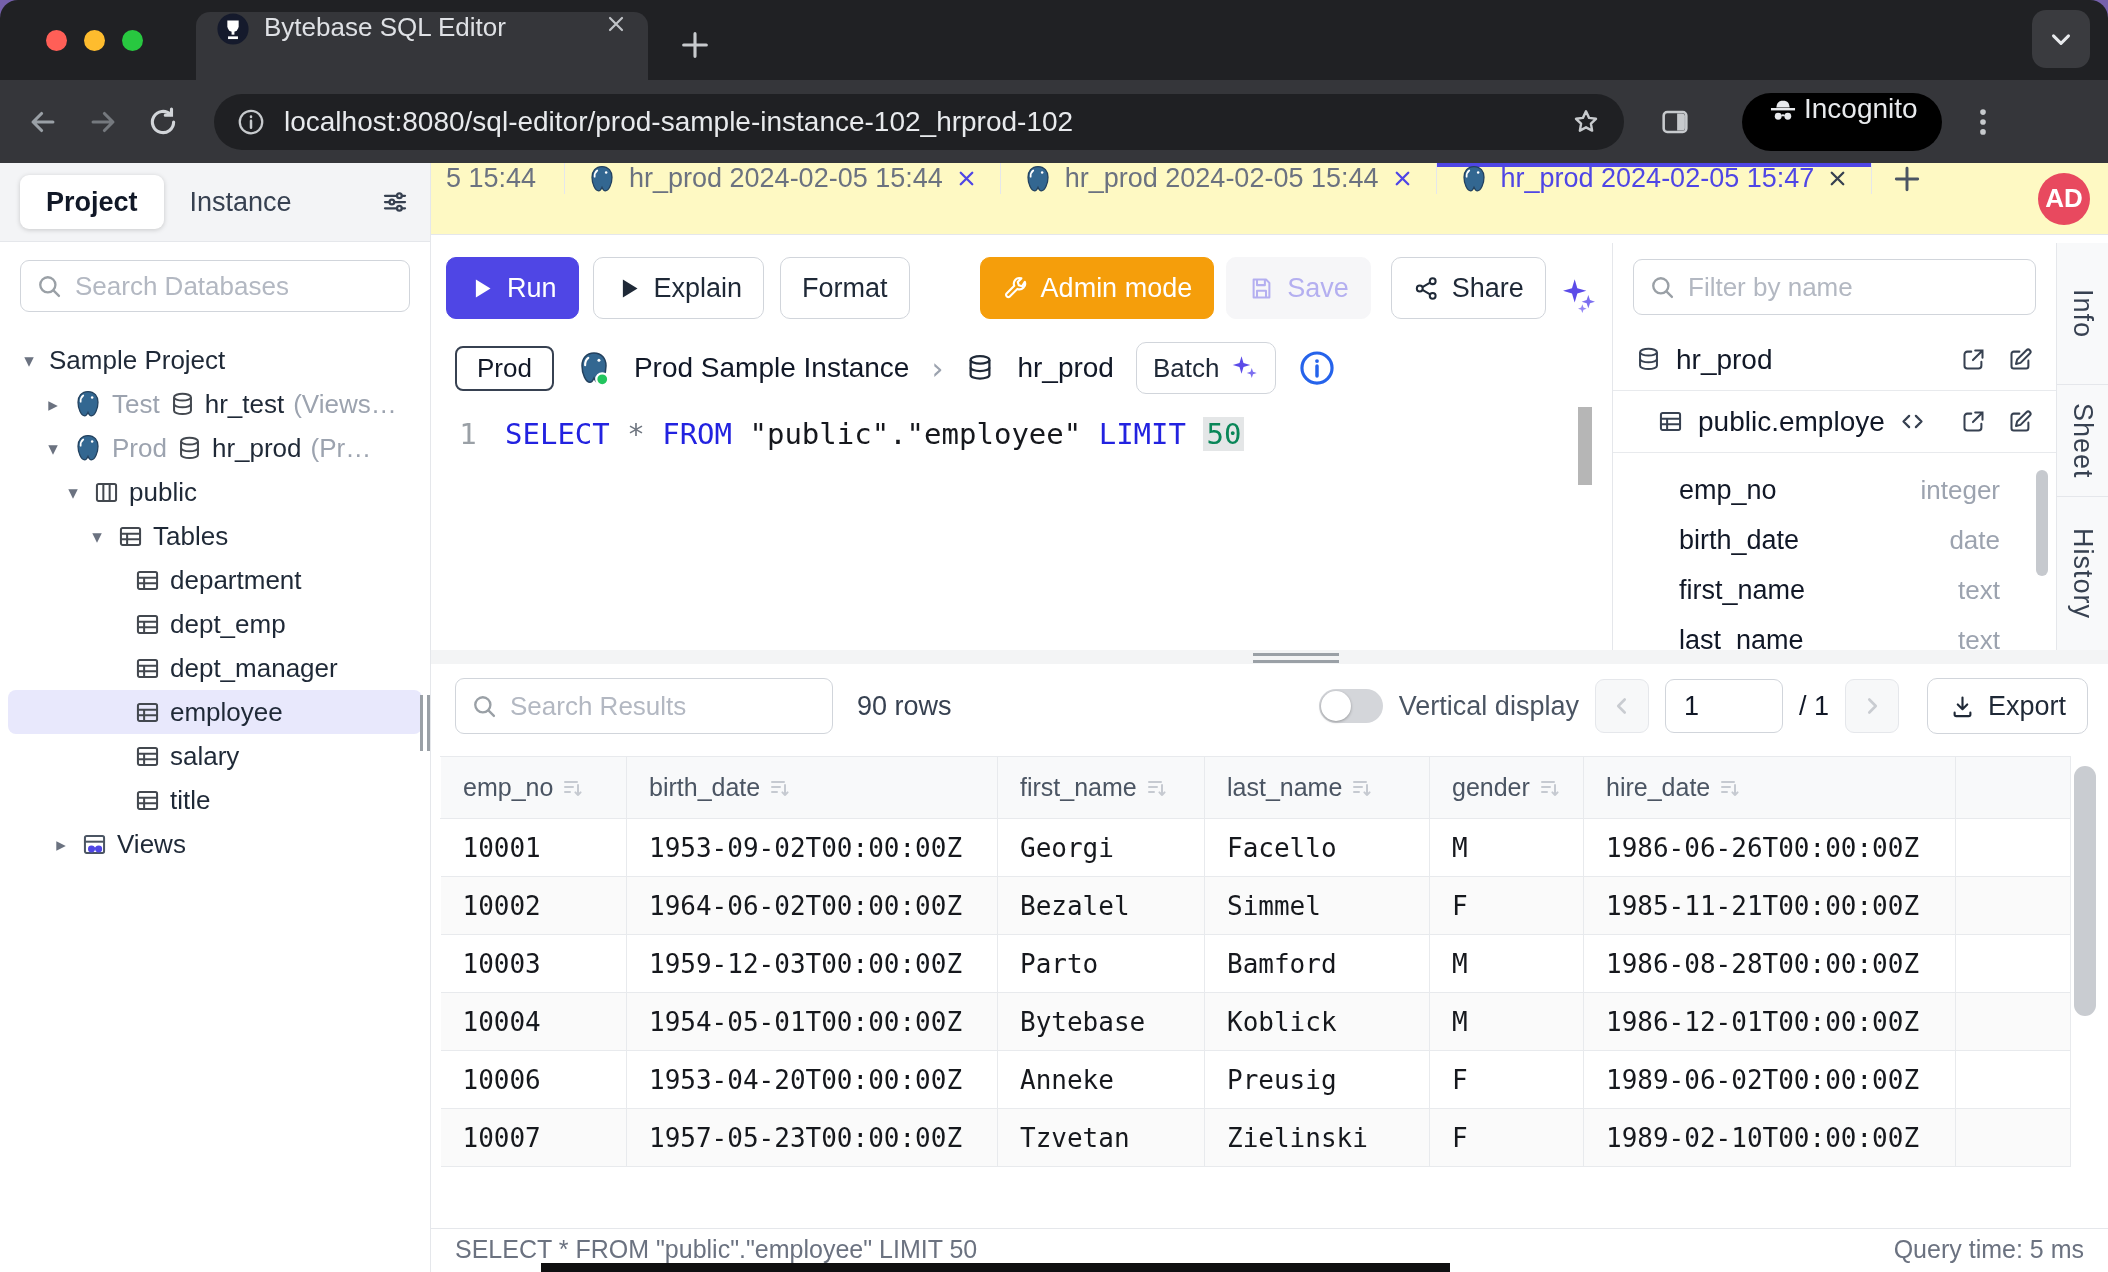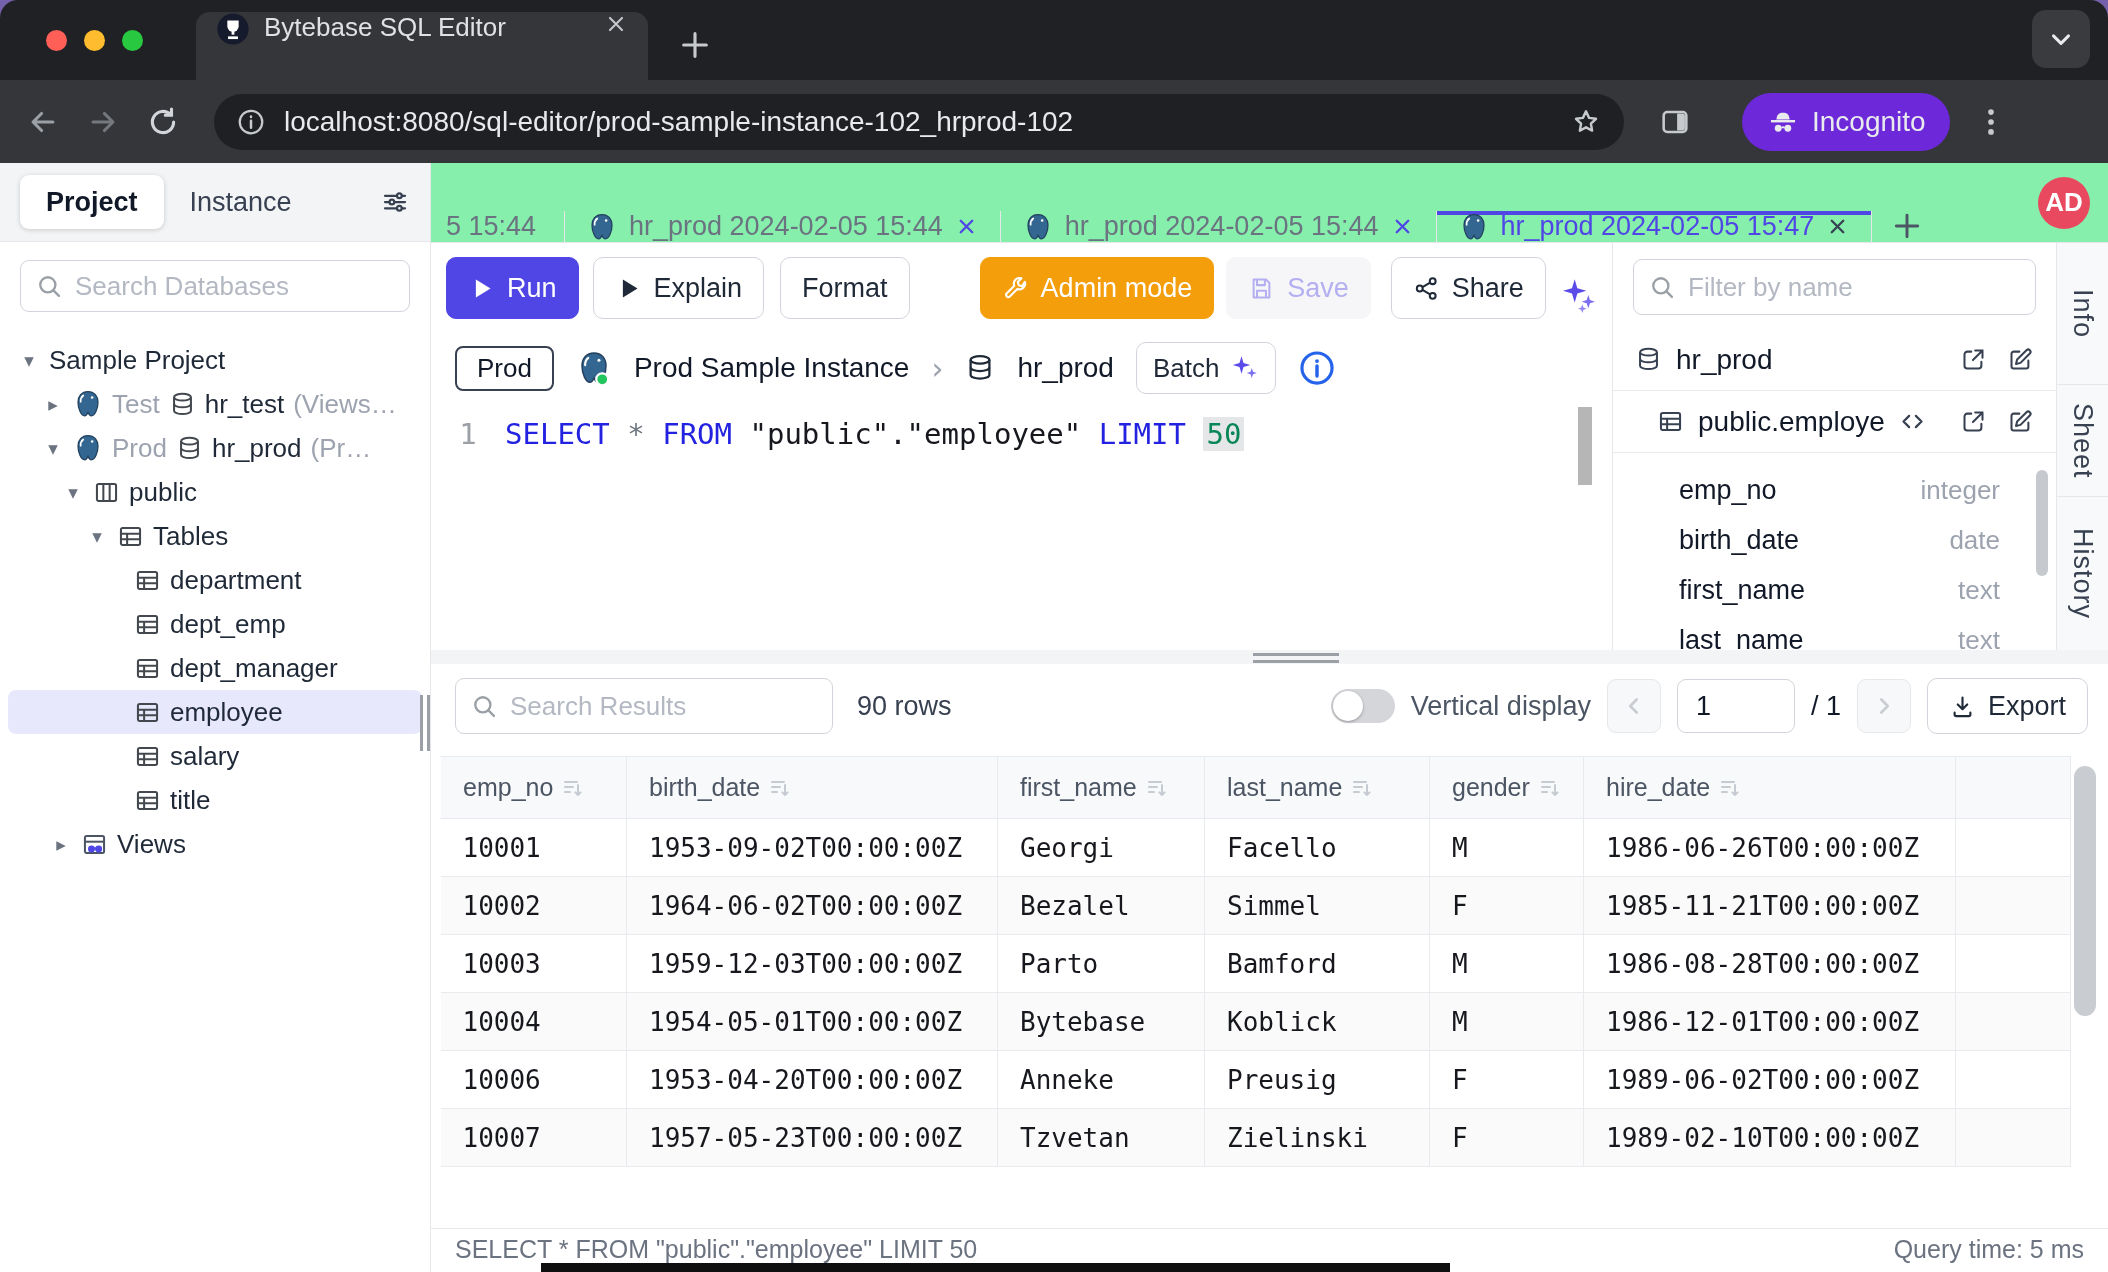--- a/index.html
+++ b/index.html
@@ -28,22 +28,22 @@
   .btab .title{flex:1;margin-left:14px;font-size:26px;color:#dfe1e5;white-space:nowrap;overflow:hidden}
   .newtab{position:absolute;left:678px;top:28px;width:34px;height:34px}
   .win-chevron{position:absolute;right:18px;top:10px;width:58px;height:58px;border-radius:14px;
                background:#3a3b3f;display:grid;place-items:center}
   .urlrow{position:absolute;top:80px;left:0;right:0;height:83px;background:var(--chrome-mid);
           display:flex;align-items:center;padding-left:26px}
   .navic{width:34px;height:34px;margin-right:26px}
   .omnibox{width:1410px;height:56px;background:var(--chrome-pill);border-radius:28px;
            display:flex;align-items:center;padding:0 22px;margin-left:8px}
   .omnibox .url{margin-left:18px;font-size:28px;color:#e8eaed;white-space:nowrap;flex:1;overflow:hidden}
-  .incog{height:58px;border-radius:29px;background:#6d28d9;display:flex;align-items:center;
-         gap:12px;padding:0 24px;margin-left:24px}
+  .incog{height:58px;border-radius:29px;background:#000000;display:flex;align-items:flex-start;
+         gap:4px;padding:0 24px;margin-left:24px}
   .incog span{font-size:28px;color:#e8eaed}
 
   
   .app{position:absolute;top:163px;left:0;right:0;bottom:0;background:#fff}
 
   
   .sidebar{position:absolute;top:0;left:0;width:431px;bottom:0;border-right:1px solid var(--border);background:#fff}
   .sb-head{height:79px;background:#f3f4f6;border-bottom:1px solid var(--border);
            display:flex;align-items:center;padding:0 20px}
   .sb-tab{height:54px;padding:0 26px;border-radius:9px;display:flex;align-items:center;
@@ -67,21 +67,21 @@
   .i0{padding-left:18px}.i1{padding-left:42px}.i2{padding-left:62px}
   .i3{padding-left:86px}.i4{padding-left:134px}.iv{padding-left:50px}
   .trow.sel.i4{padding-left:126px}
   .v-handle{position:absolute;left:420px;top:532px;width:14px;height:56px;display:flex;gap:4px;z-index:4}
   .v-handle i{width:3px;height:100%;background:#9aa0a6}
 
   
   .main{position:absolute;top:0;left:431px;right:0;bottom:0}
 
   
-  .wtabs{height:80px;border-bottom:1px solid var(--border);display:flex;align-items:flex-end;background:#86efac}
+  .wtabs{height:72px;border-bottom:1px solid var(--border);display:flex;align-items:flex-start;background:#fef9c3}
   .wtab{display:flex;align-items:center;gap:12px;padding:0 22px;border-right:1px solid var(--border);
         font-size:27px;color:var(--gray);white-space:nowrap}
   .wtab .x{width:23px;height:23px;color:var(--accent)}
   .wtab.partial{width:134px;justify-content:flex-end;padding:0 16px}
   .wtab.active{box-shadow:inset 0 4px 0 var(--accent);color:var(--accent)}
   .wtab.active .x{color:#374151}
   .plusbtn{width:70px;display:grid;place-items:center}
   .plusbtn svg{width:32px;height:32px;color:#4b5563}
   .wspacer{flex:1}
   .avatar{align-self:center;width:52px;height:52px;border-radius:50%;background:#e8495f;color:#fff;
@@ -154,21 +154,21 @@
   .toggle{width:64px;height:34px;border-radius:17px;background:#d4d6da;position:relative;flex:none}
   .toggle i{position:absolute;left:2px;top:2px;width:30px;height:30px;border-radius:50%;background:#fff;
             box-shadow:0 1px 3px rgba(0,0,0,.3)}
   .tlabel{font-size:27px;color:#4b5563;}
   .pgbtn{width:54px;height:54px;border:1px solid var(--border);background:#f7f8f9;border-radius:9px;
          display:grid;place-items:center}
   .pgbtn svg{width:26px;height:26px;color:#c9ccd1}
   .pginput{width:118px;height:54px;border:1px solid #d1d5db;border-radius:9px;font-size:27px;
            padding:0 18px;color:var(--txt);font-family:"Liberation Sans",sans-serif}
   .pgtotal{font-size:27px;color:var(--txt)}
-  .btn-export{height:56px;font-weight:400}
+  .btn-export{height:56px;margin-left:12px;font-weight:400}
   .rtable{position:absolute;left:9px;top:92px;border-collapse:collapse;table-layout:fixed}
   .rtable th{height:62px;background:#f8f9fa;font-weight:400;color:#4b5563;text-align:left;
              padding:0 0 0 22px;font-size:25px;border:1px solid var(--border2);border-left:none}
   .rtable th:first-child{border-left:1px solid transparent}
   .rtable td{height:58px;font-family:"DejaVu Sans Mono",monospace;color:#16181d;font-size:26px;
              padding:0 0 0 22px;border-right:1px solid var(--border2);border-bottom:1px solid var(--border2);
              white-space:nowrap;overflow:hidden}
   .rtable tbody tr:nth-child(even){background:#fafafa}
   .hcell{display:flex;align-items:center;gap:8px}
   .hcell svg{width:24px;height:24px;flex:none}

